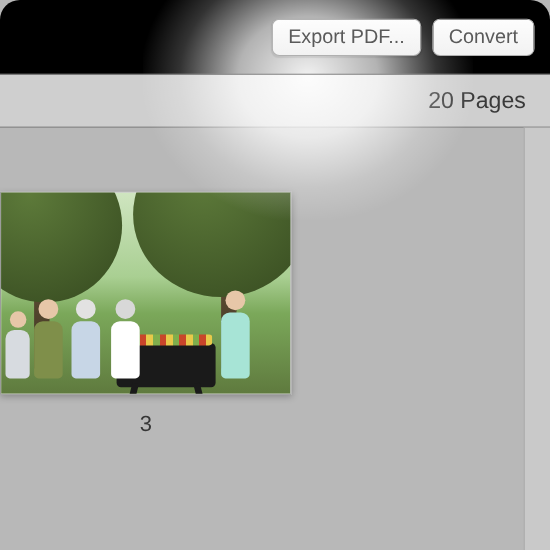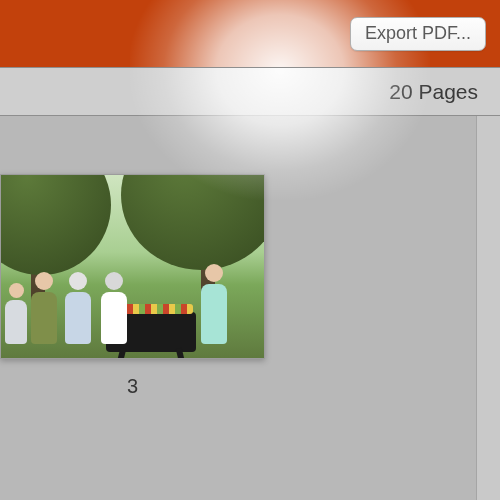--- a/index.html
+++ b/index.html
@@ -7,21 +7,22 @@
       width: 500px;
       height: 500px;
       overflow: hidden;
       font-family: -apple-system, "Helvetica Neue", Arial, sans-serif;
       background: #b8b8b8;
     }
     .window {
       position: relative;
       width: 500px;
       height: 500px;
-      background: #c2410c;
+      background: #000000;
+      border-radius: 18px;
     }
     .spotlight {
       position: absolute;
       top: -60px;
       left: 130px;
       width: 300px;
       height: 260px;
       background: radial-gradient(ellipse at center, rgba(255,255,255,0.95) 0%, rgba(255,255,255,0.7) 30%, rgba(255,255,255,0.2) 55%, rgba(255,255,255,0) 72%);
       pointer-events: none;
       z-index: 5;
@@ -183,20 +184,21 @@
     .p4 .head { background: #d8d8d8; }
     .p5 { left: 200px; }
     .p5 .body { background: #a7e4d6; height: 60px; }
   </style>
 </head>
 <body>
 <div class="window">
 
   <div class="toolbar">
     <button class="btn">Export PDF...</button>
+    <button class="btn">Convert</button>
   </div>
 
   <div class="subheader">
     <span>20 Pages</span>
   </div>
 
   <div class="content">
     <div class="thumb">
       <div class="thumb-frame">
         <div class="scene">

